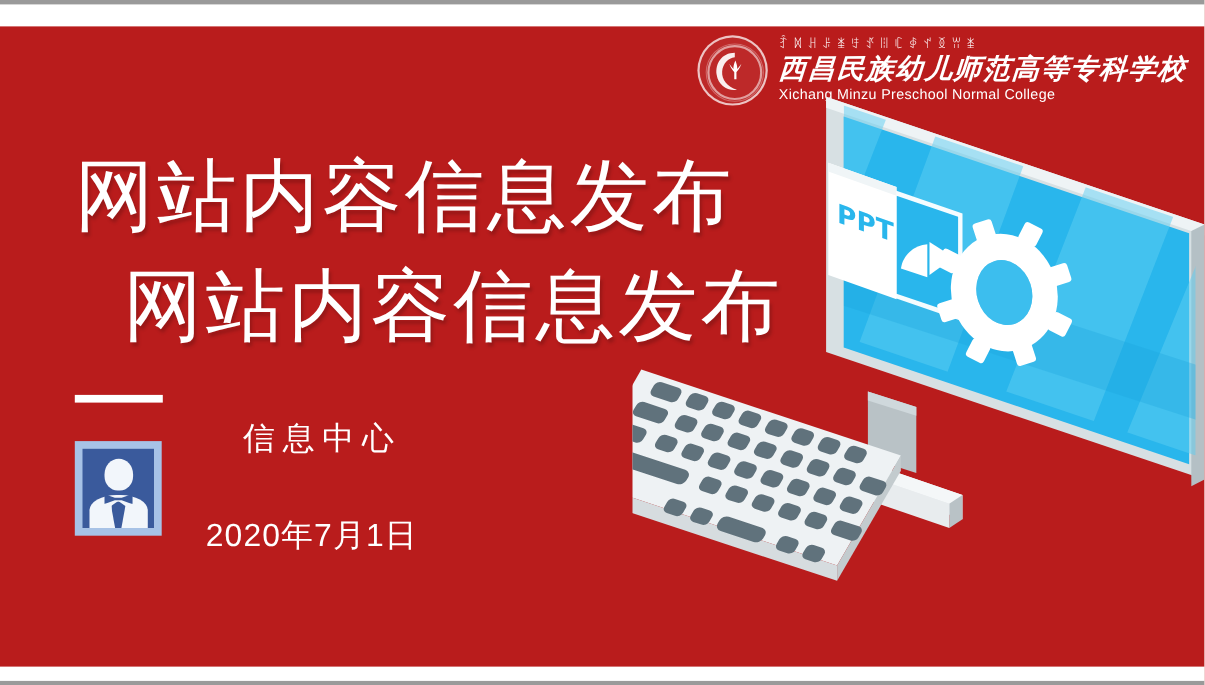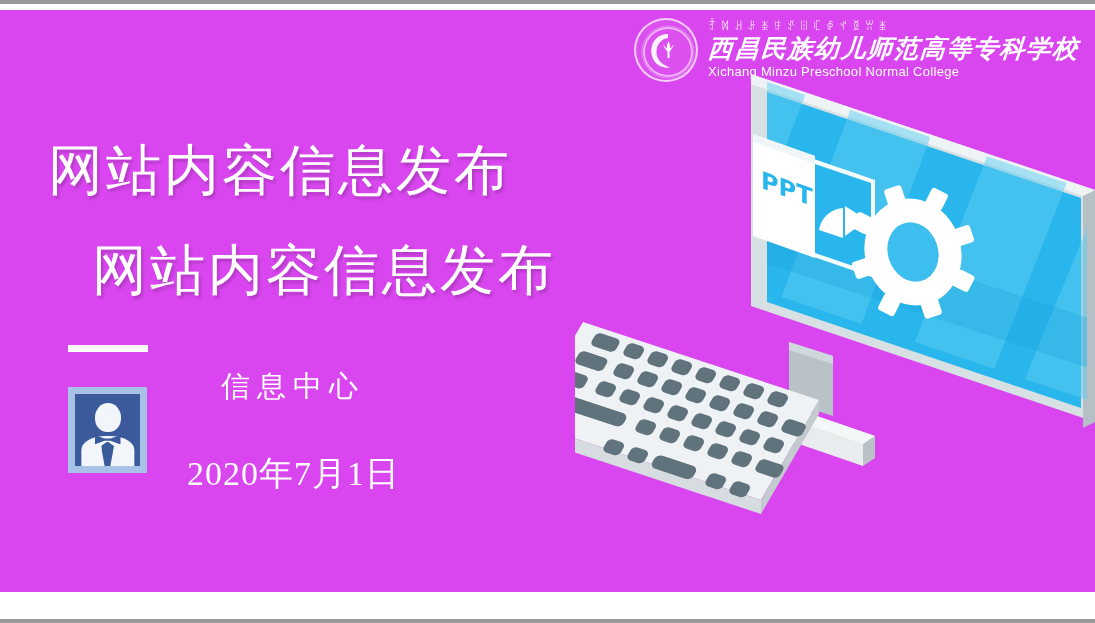--- a/index.html
+++ b/index.html
@@ -19,23 +19,23 @@
     width:1095px; height:4px;
     background:#9a9a9a;
   }
   .bottom-rule {
     position:absolute; left:0; bottom:0;
     width:1095px; height:4px;
     background:#9a9a9a;
   }
   .slide-canvas {
     position:absolute;
-    left:0; top:10px;
+    left:0; top:24px;
     width:1095px; height:582px;
-    background:#d946ef;
+    background:#b91c1c;
     overflow:hidden;
   }
 
   
   .logo-block {
     position:absolute; right:16px; top:8px;
     display:flex; align-items:center; gap:10px;
   }
   .logo-emblem {
     width:64px; height:64px; flex:0 0 64px;
@@ -70,25 +70,26 @@
   .logo-en {
     font-size:13px; line-height:16px;
     color:#ffffff; white-space:nowrap;
     letter-spacing:.3px; 
   }
 
   
   .title-wrap { position:absolute; left:48px; top:110px; }
   .title-line {
     color:#ffffff;
-    font-size:55px; line-height:100px;
+    font-size:72px; line-height:100px;
     letter-spacing:3px;
-    font-family:Liberation Sans, sans-serif;
+    font-family:Liberation Mono, monospace;
     text-shadow:2px 3px 3px rgba(0,0,0,.18);
     white-space:nowrap;
+    margin-left:20px;
   }
   .title-line.second { padding-left:44px; }
 
   
   .accent-bar {
     position:absolute; left:68px; top:335px;
     width:80px; height:7px; background:#ffffff;
   }
   .byline-row {
     position:absolute; left:68px; top:360px;
@@ -132,27 +133,27 @@
     width:40%; height:13%;
     background:#3a5a9c;
     transform:translateX(-50%);
     clip-path:polygon(0% 0%, 38% 38%, 62% 38%, 100% 0%, 100% 100%, 62% 62%, 38% 62%, 0% 100%);
     z-index:4;
   }
   .byline-text { display:flex; flex-direction:column; gap:10px; }
   .byline-dept {
     color:#ffffff; font-size:29px; line-height:33px;
     letter-spacing:7px;
+    font-family:Liberation Mono, monospace;
+    padding-left:34px;
+  }
+  .byline-date {
+    color:#ffffff; font-size:29px; line-height:33px;
+    letter-spacing:1px;
     font-family:Liberation Sans, sans-serif;
-    padding-left:34px;
-  }
-  .byline-date {
-    color:#ffffff; font-size:34px; line-height:33px;
-    letter-spacing:1px;
-    font-family:Liberation Serif, serif;
     margin-top:44px;
   }
 
   
   .illustration {
     position:absolute; left:575px; top:60px;
     width:520px; height:460px;
   }
 </style>
 </head>

